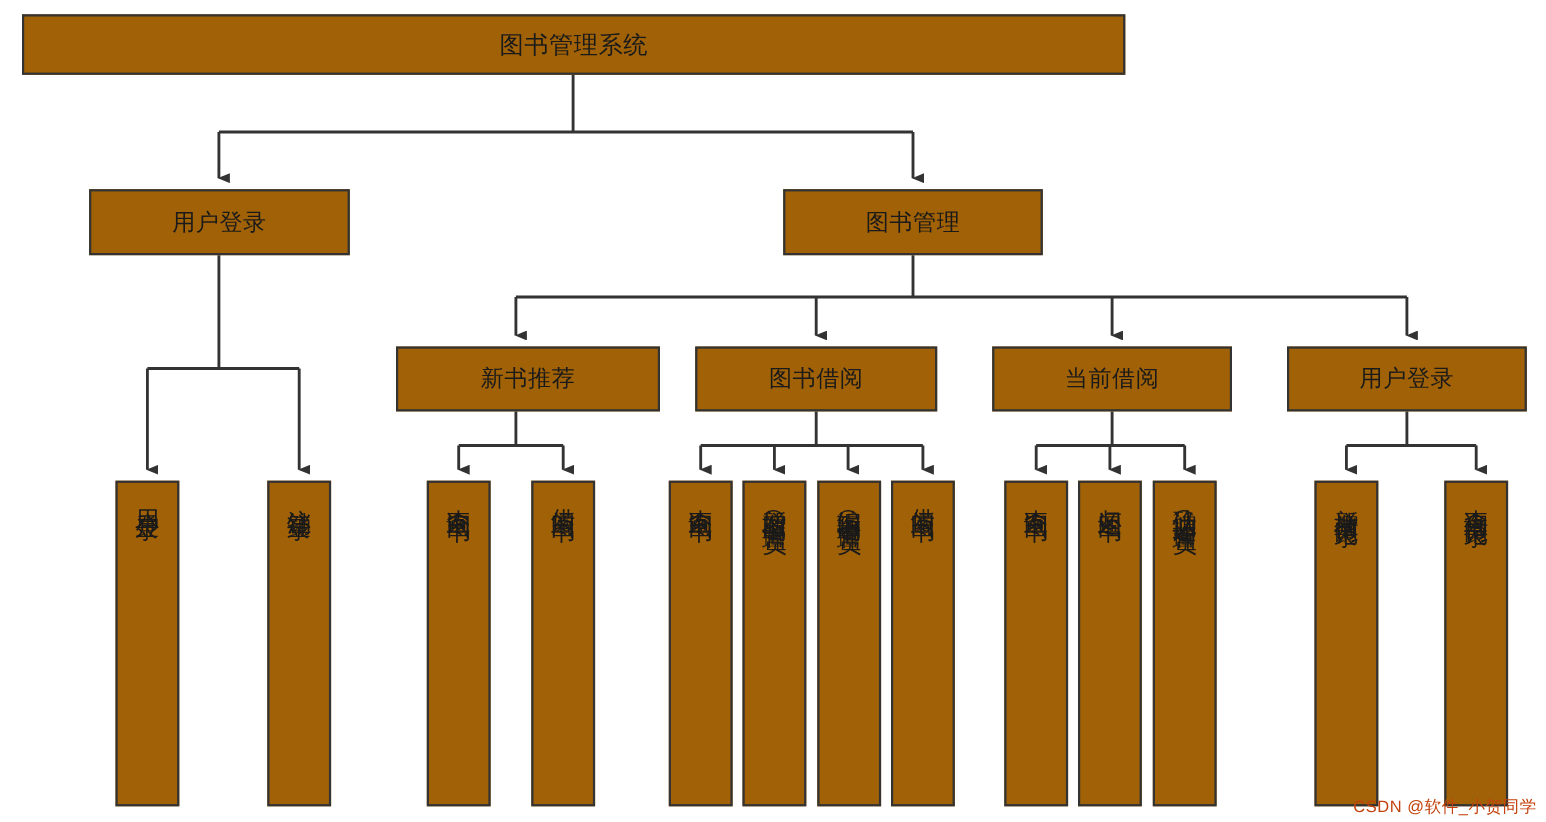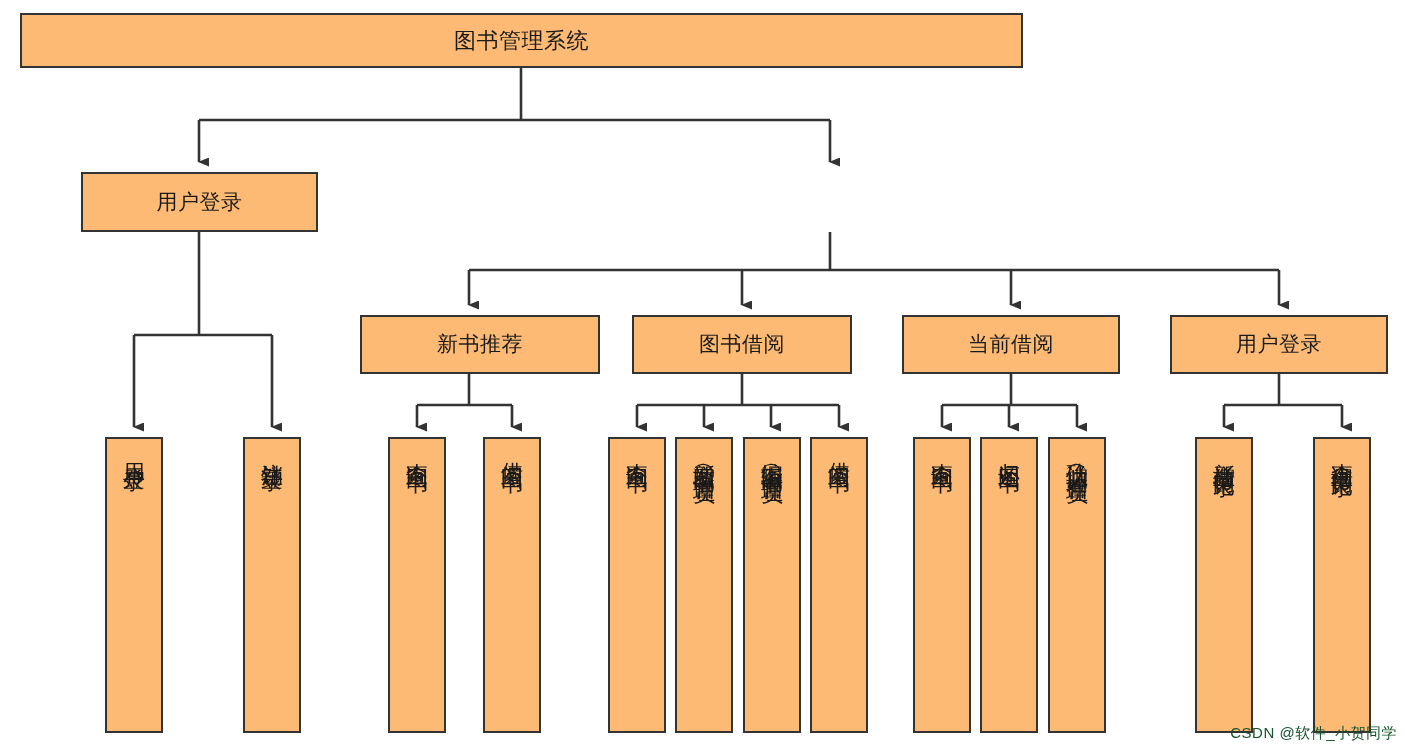--- a/index.html
+++ b/index.html
@@ -10,21 +10,21 @@
     font-family:"Liberation Sans","DejaVu Sans",sans-serif;
     overflow:hidden;
     position:relative;
   }
   #diagram-root{position:absolute;left:0;top:0;width:1405px;height:747px;}
   #edges{position:absolute;left:0;top:0;width:1405px;height:747px;}
 
   .node{
     position:absolute;
     box-sizing:border-box;
-    background:#fdba74;
+    background:#a16207;
     border:2.5px solid #333333;
     display:flex;
     align-items:center;
     justify-content:center;
     color:#1a1a1a;
     font-family:Liberation Serif, serif;
   }
   .node .label{
     display:block;
     text-align:center;
@@ -47,21 +47,21 @@
     font-size:22px;
     line-height:1.0;
     letter-spacing:3px;
     white-space:nowrap;
   }
   #watermark{
     position:absolute;
     right:8px;
     bottom:4px;
     font-size:15px;
-    color:#14532d;
+    color:#c2410c;
     letter-spacing:0.5px;
     white-space:nowrap;
     user-select:none;
   }
 </style>
 </head>
 <body>
 
 <div id="diagram-root">
 
@@ -116,20 +116,23 @@
   </svg>
 
   <div class="node h root" style="left:20px;top:13px;width:1003px;height:55px;">
     <span class="label">图书管理系统</span>
   </div>
 
   <div class="node h" style="left:81px;top:172px;width:237px;height:60px;">
     <span class="label">用户登录</span>
   </div>
 
+  <div class="node h" style="left:712px;top:172px;width:236px;height:60px;">
+    <span class="label">图书管理</span>
+  </div>
 
   <div class="node h" style="left:360px;top:315px;width:240px;height:59px;">
     <span class="label">新书推荐</span>
   </div>
 
   <div class="node h" style="left:632px;top:315px;width:220px;height:59px;">
     <span class="label">图书借阅</span>
   </div>
 
   <div class="node h" style="left:902px;top:315px;width:218px;height:59px;">

